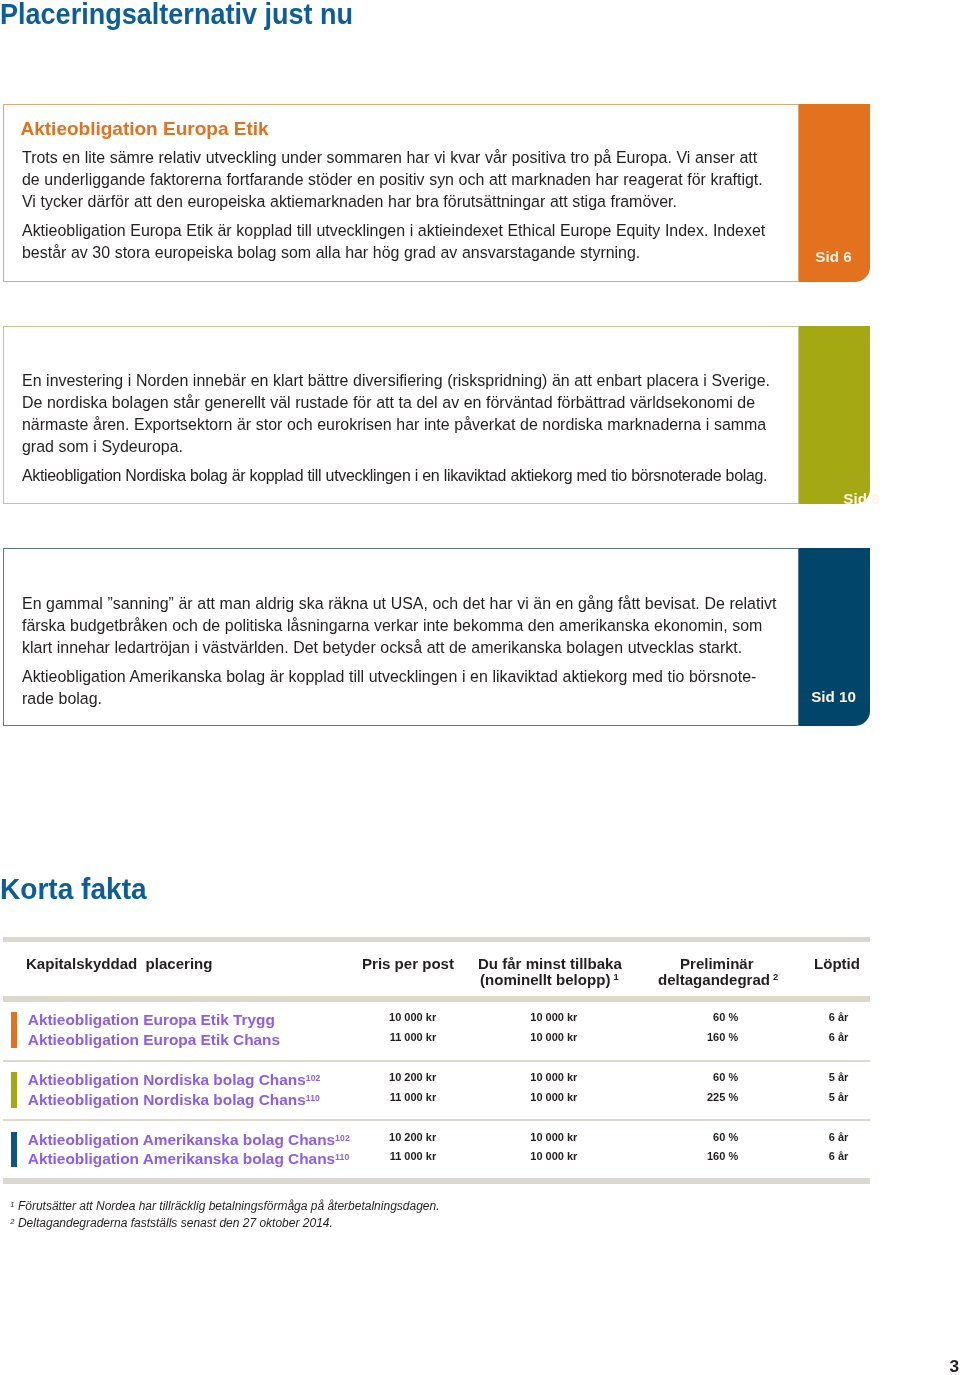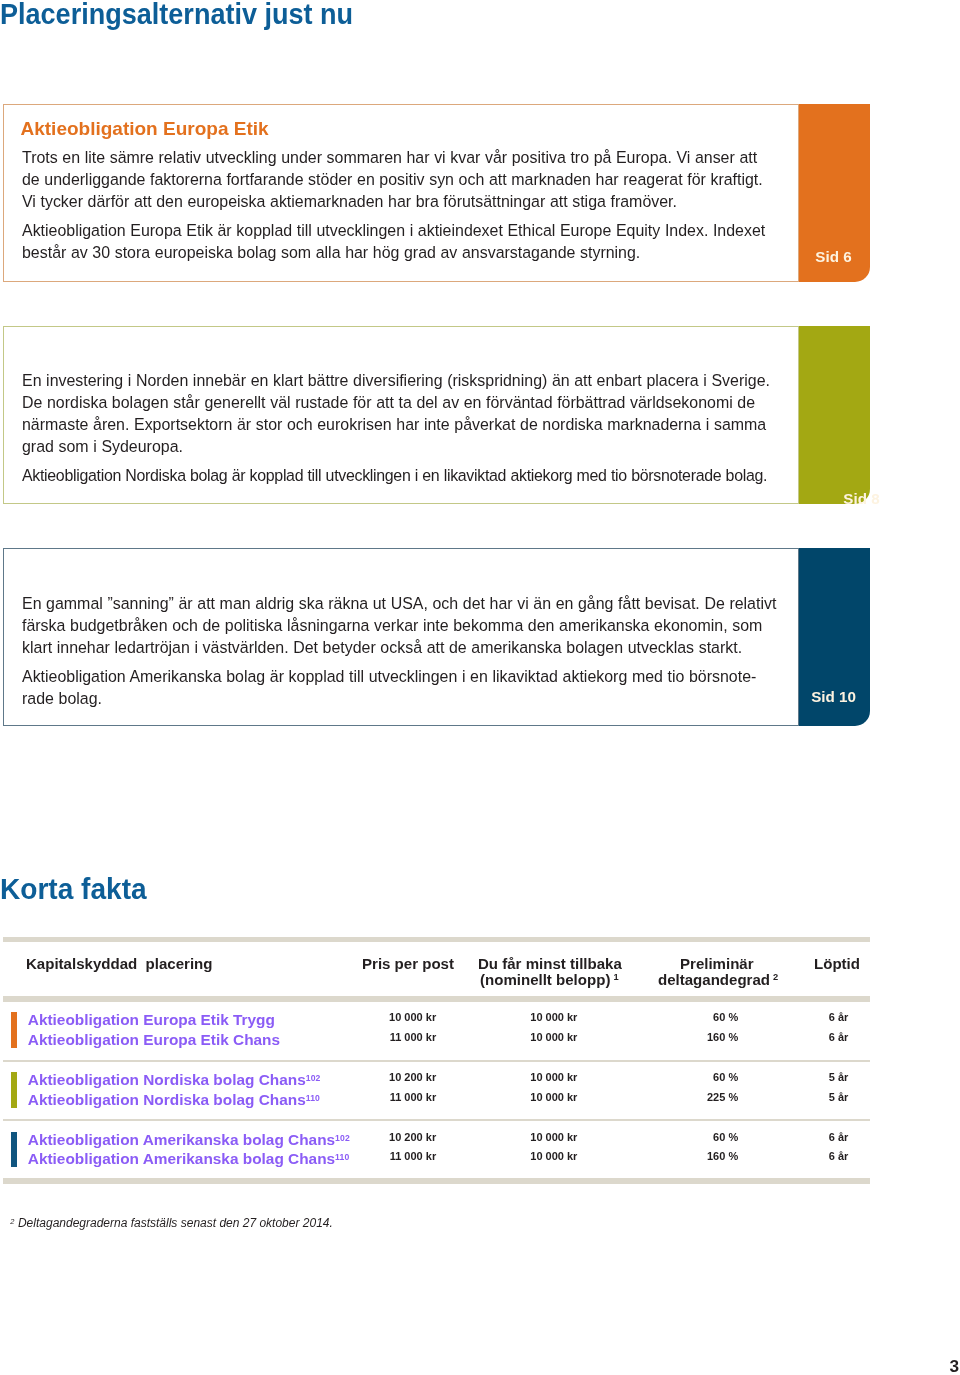--- a/index.html
+++ b/index.html
@@ -133,16 +133,17 @@
     <div class="td" style="left:760px;width:88.4px;top:1130.6px;">6 år</div>
   </div>
   <div>
     <div class="tdb" style="left:27.8px;top:1150.3px;"><span>Aktieobligation Amerikanska bolag Chans</span><sup>110</sup></div>
     <div class="td" style="left:300px;width:136.2px;top:1150.3px;">11 000 kr</div>
     <div class="td" style="left:450px;width:127.4px;top:1150.3px;">10 000 kr</div>
     <div class="td" style="left:640px;width:98.2px;top:1150.3px;">160 %</div>
     <div class="td" style="left:760px;width:88.4px;top:1150.3px;">6 år</div>
   </div>
 
+  <div class="fnote" style="top:1199.2px;"><sup>1</sup> <span>Förutsätter att Nordea har tillräcklig betalningsförmåga på återbetalningsdagen.</span></div>
   <div class="fnote" style="top:1215.5px;"><sup>2</sup> <span>Deltagandegraderna fastställs senast den 27 oktober 2014.</span></div>
 
   <div class="pnum" style="left:949.4px;top:1356.4px;">3</div>
 </div>
 
 </body></html>

